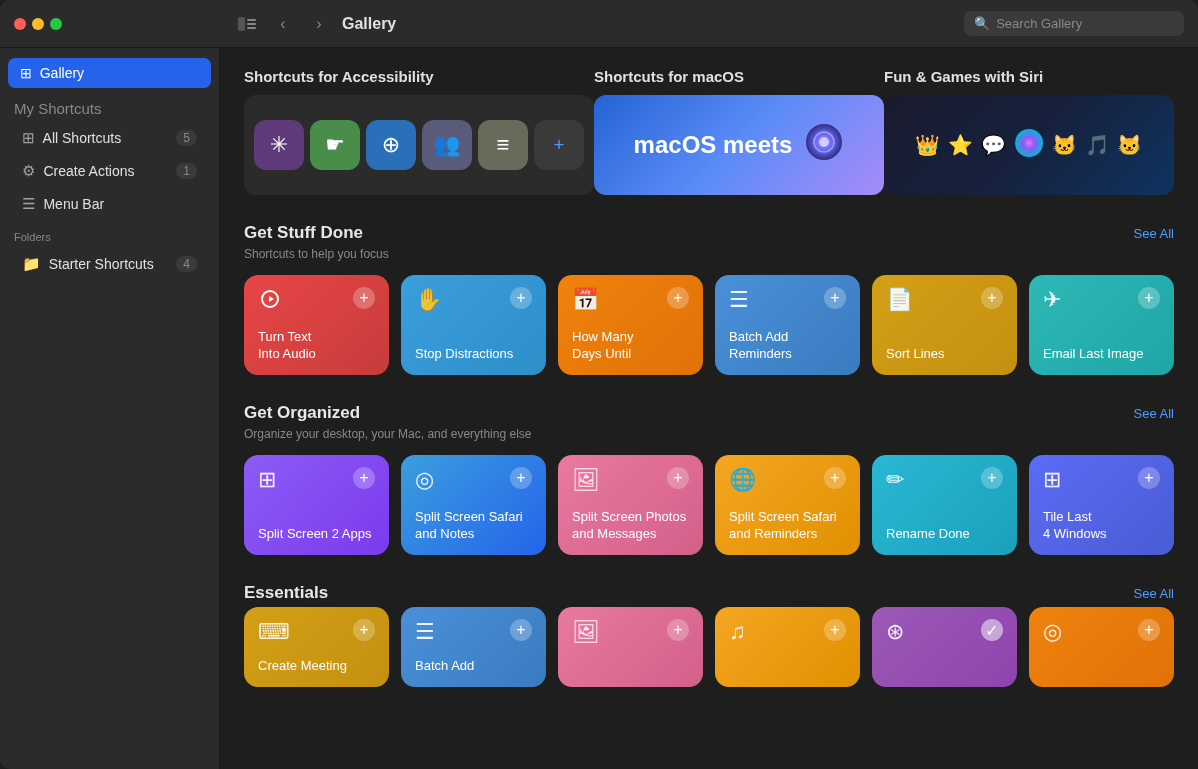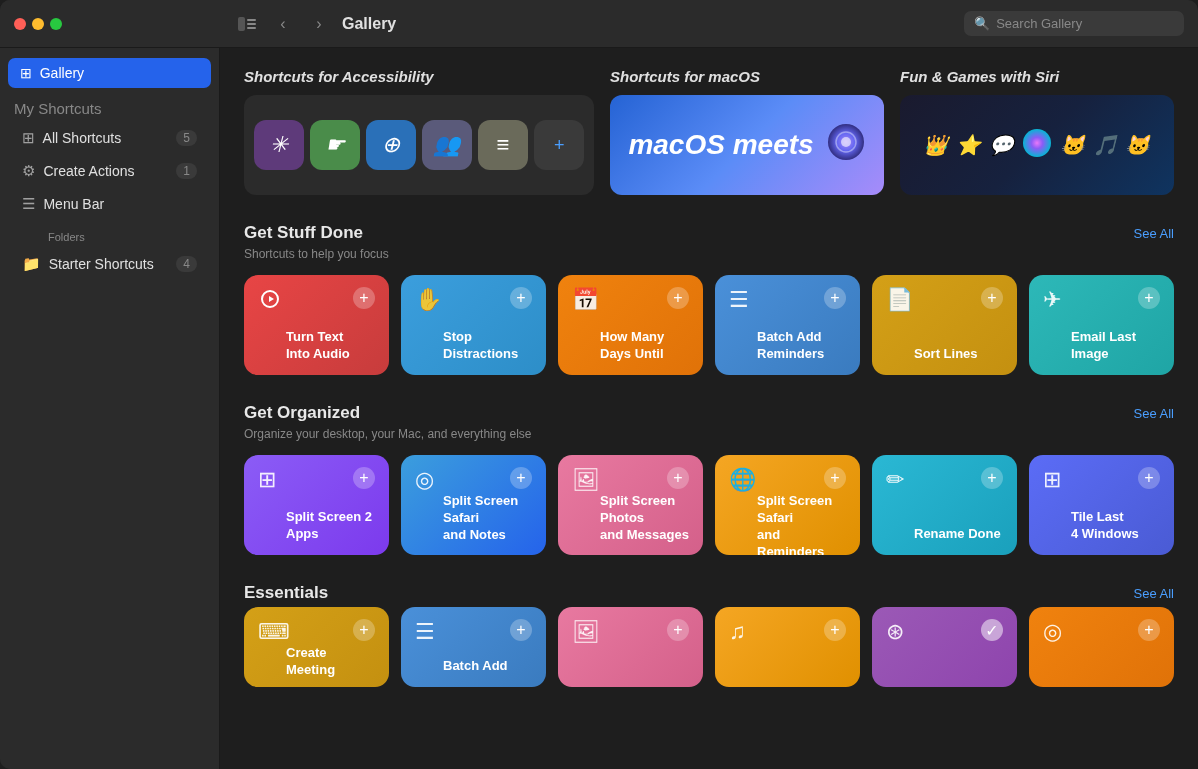--- a/index.html
+++ b/index.html
@@ -99,21 +99,20 @@
       border-radius: 9px;
       padding: 1px 7px;
       min-width: 20px;
       text-align: center;
     }
     .sidebar-folders-label {
       font-size: 11px;
       color: #888;
       padding: 10px 14px 4px;
       font-weight: 500;
-      margin-left: 34px;
     }
     .sidebar-icon {
       font-size: 15px;
       color: #a0a0a0;
     }
     .sidebar-gallery-icon {
       font-size: 15px;
       color: #fff;
     }
     
@@ -188,23 +187,21 @@
       flex: 1;
       overflow-y: auto;
       padding: 20px 24px;
     }
     .gallery-scroll::-webkit-scrollbar { width: 6px; }
     .gallery-scroll::-webkit-scrollbar-track { background: transparent; }
     .gallery-scroll::-webkit-scrollbar-thumb { background: #444; border-radius: 3px; }
     
     .featured-row {
       display: flex;
-      gap: 16px;
       margin-bottom: 28px;
-      font-style: italic;
     }
     .featured-section {
       flex: 1;
     }
     .featured-section-title {
       font-size: 15px;
       font-weight: 600;
       color: #e0e0e0;
       margin-bottom: 10px;
     }
@@ -230,21 +227,21 @@
     .featured-card-macos {
       background: linear-gradient(135deg, #2563d4 0%, #5b8cf7 50%, #a78bfa 100%);
       border-radius: 12px;
       height: 100px;
       display: flex;
       align-items: center;
       justify-content: center;
       gap: 12px;
     }
     .macos-text {
-      font-size: 28px;
+      font-size: 24px;
       font-weight: 700;
       color: #fff;
     }
     .macos-siri-icon {
       font-size: 30px;
     }
     .featured-card-siri {
       background: linear-gradient(135deg, #1a1a2e 0%, #16213e 50%, #0f3460 100%);
       border-radius: 12px;
       height: 100px;
@@ -314,24 +311,23 @@
       color: #fff;
       font-size: 16px;
       display: flex;
       align-items: center;
       justify-content: center;
       cursor: pointer;
       flex-shrink: 0;
     }
     .card-title {
       font-size: 13px;
-      font-weight: 700;
+      font-weight: 400;
       color: #fff;
       line-height: 1.3;
-      margin-left: 28px;
     }
     
     .card-red { background: linear-gradient(135deg, #e84545 0%, #c73c3c 100%); }
     .card-blue { background: linear-gradient(135deg, #3b9edd 0%, #2d8ec8 100%); }
     .card-orange { background: linear-gradient(135deg, #f0820e 0%, #e07208 100%); }
     .card-blue2 { background: linear-gradient(135deg, #4a90d9 0%, #3a7bbf 100%); }
     .card-yellow { background: linear-gradient(135deg, #d4a017 0%, #c49010 100%); }
     .card-teal { background: linear-gradient(135deg, #2db8b8 0%, #1fa5a5 100%); }
     .card-purple { background: linear-gradient(135deg, #8b5cf6 0%, #7c3aed 100%); }
     .card-pink { background: linear-gradient(135deg, #e879a0 0%, #d4608a 100%); }

